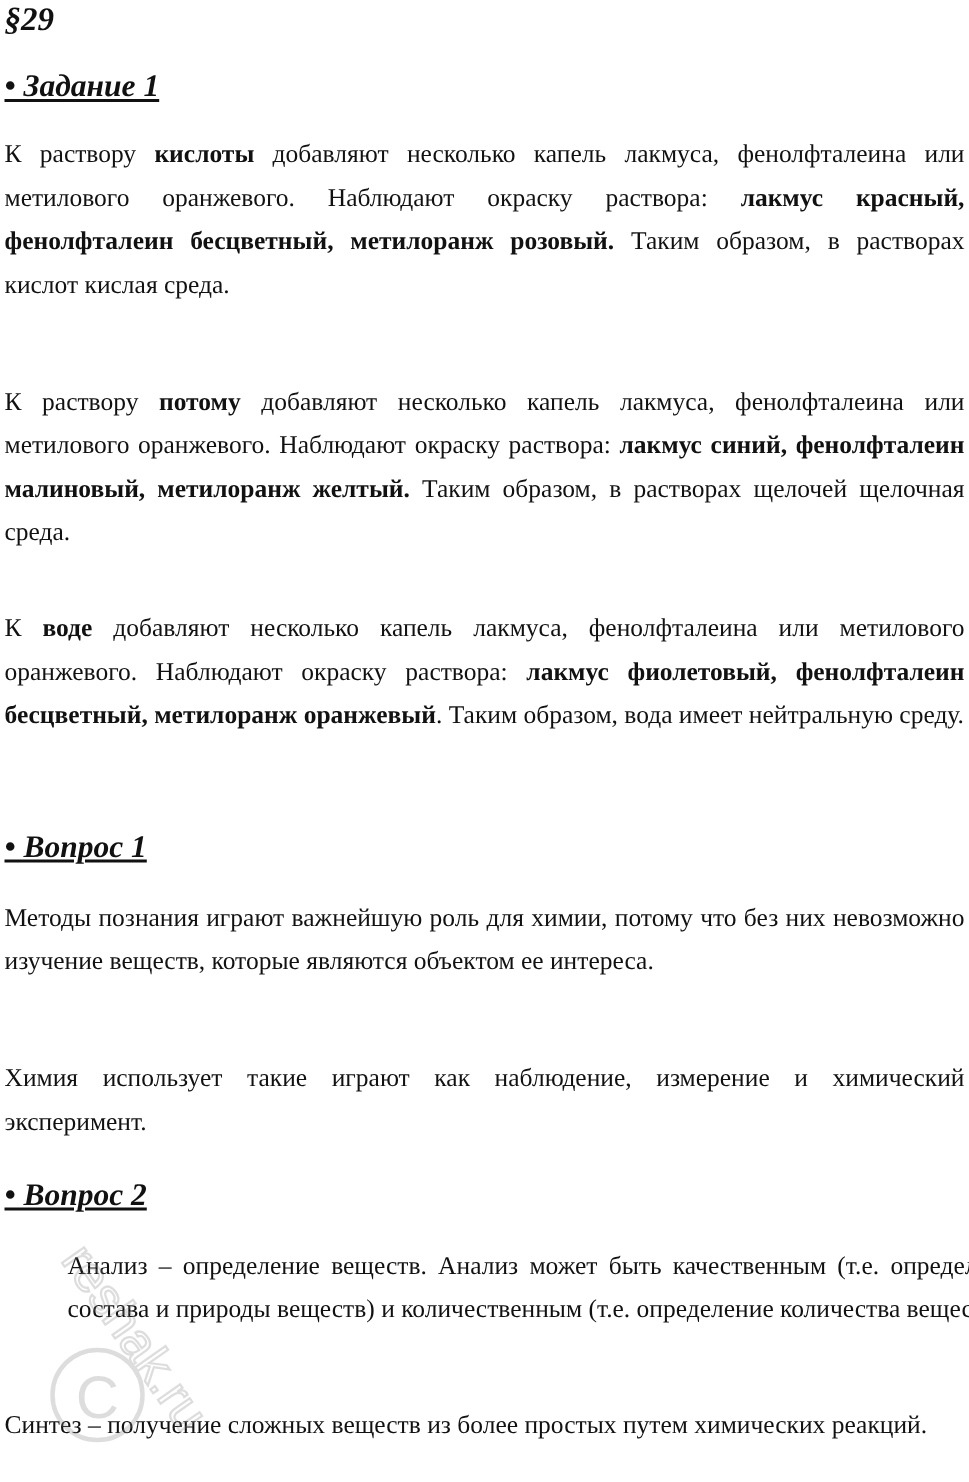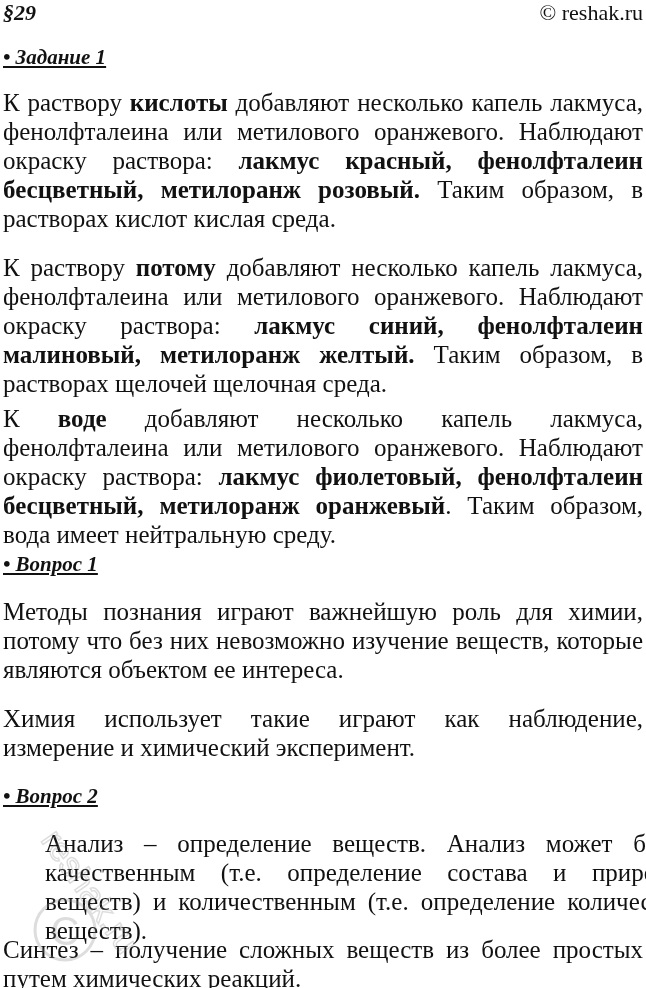--- a/index.html
+++ b/index.html
@@ -15,36 +15,35 @@
     font-size: 22px; line-height: 26px;
   }
   .section-mark { font-weight: bold; font-style: italic; }
   .copyright { font-weight: normal; }
   .heading {
     position: absolute; left: 3px; font-size: 21px; line-height: 26px;
     font-weight: bold; font-style: italic; text-decoration: underline;
   }
   .para {
     position: absolute; left: 3px; width: 640px;
-    font-size: 25px; line-height: 29px; text-align: justify;
+    font-size: 17px; line-height: 29px; text-align: justify;
     text-align-last: left;
   }
   .para b { font-weight: bold; }
   .watermark {
     position: absolute; left: 20px; top: 820px; width: 140px; height: 160px;
     opacity: 0.28; pointer-events: none;
   }
 </style>
 </head>
 <body>
 
 <div class="page">
   <div class="header">
     <span class="section-mark">§29</span>
-    <span class="copyright">© reshak.ru</span>
   </div>
 
   <div class="heading" style="top:44px;">• Задание 1</div>
   <div class="para" style="top:88px;"><span>К раствору </span><b>кислоты</b><span> добавляют несколько капель лакмуса, фенолфталеина или метилового оранжевого. Наблюдают окраску раствора: </span><b>лакмус красный, фенолфталеин бесцветный, метилоранж розовый.</b><span> Таким образом, в растворах кислот кислая среда.</span></div>
   <div class="para" style="top:253px;"><span>К раствору </span><b>потому</b><span> добавляют несколько капель лакмуса, фенолфталеина или метилового оранжевого. Наблюдают окраску раствора: </span><b>лакмус синий, фенолфталеин малиновый, метилоранж желтый.</b><span> Таким образом, в растворах щелочей щелочная среда.</span></div>
   <div class="para" style="top:404px;"><span>К </span><b>воде</b><span> добавляют несколько капель лакмуса, фенолфталеина или метилового оранжевого. Наблюдают окраску раствора: </span><b>лакмус фиолетовый, фенолфталеин бесцветный, метилоранж оранжевый</b><span>. Таким образом, вода имеет нейтральную среду.</span></div>
 
   <div class="heading" style="top:551px;">• Вопрос 1</div>
   <div class="para" style="top:597px;"><span>Методы познания играют важнейшую роль для химии, потому что без них невозможно изучение веществ, которые являются объектом ее интереса.</span></div>
   <div class="para" style="top:704px;"><span>Химия использует такие играют как наблюдение, измерение и химический эксперимент.</span></div>

